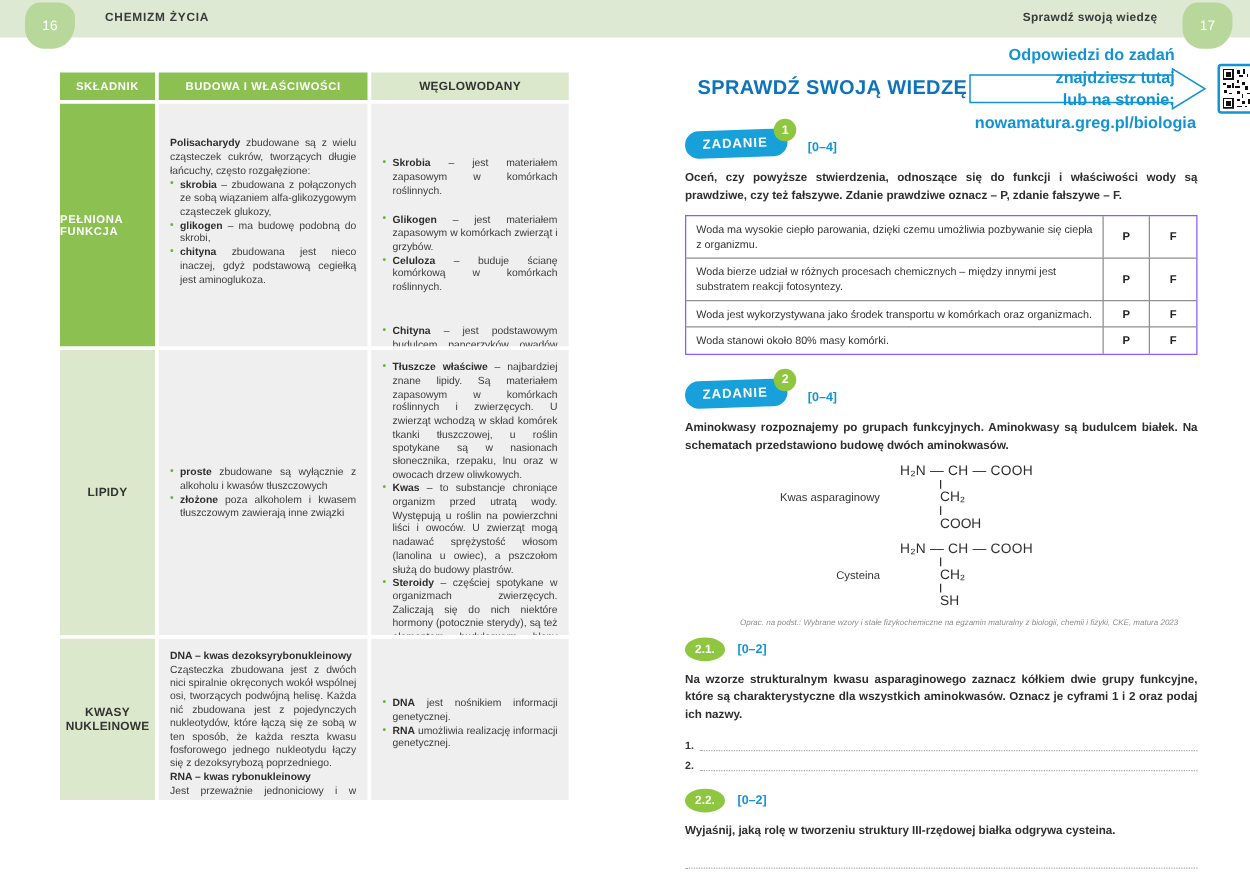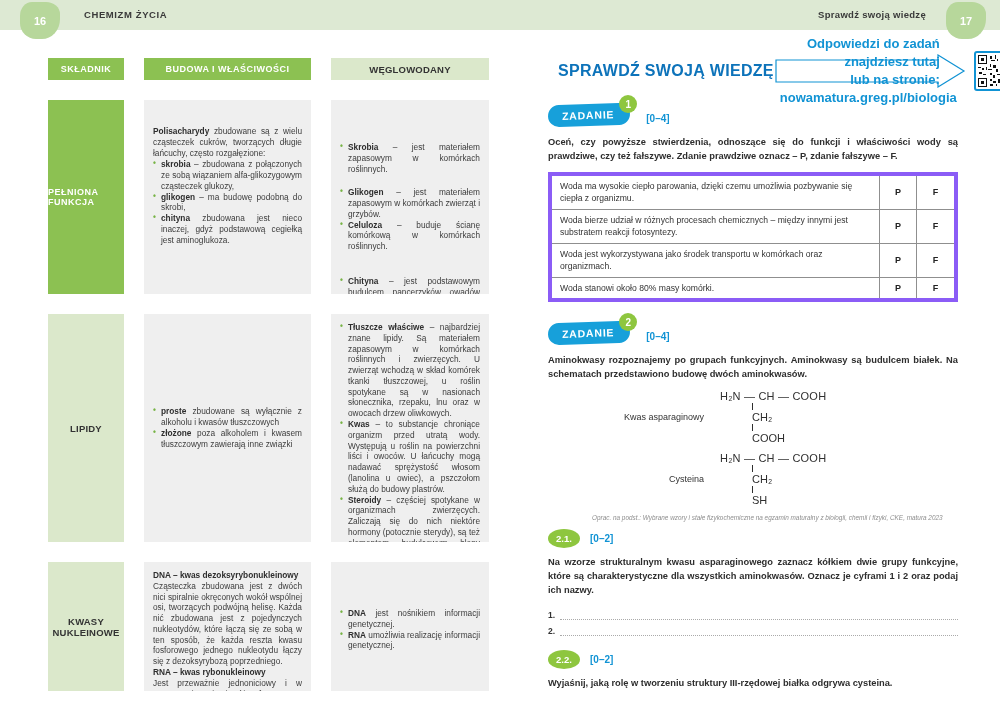--- a/index.html
+++ b/index.html
@@ -5,34 +5,34 @@
   html,body{margin:0;padding:0;}
   body{
     width:1000px;height:707px;position:relative;overflow:hidden;
     background:#ffffff;font-family:"Liberation Sans",sans-serif;color:#3c3c3c;
   }
   
   .top-band{position:absolute;top:0;left:0;right:0;height:30px;background:#dde9d3;
     display:flex;justify-content:space-between;align-items:flex-start;z-index:2;}
   .band-left,.band-right{display:flex;align-items:flex-start;}
   .page-badge{width:40px;height:37px;margin-top:2px;background:#b7d79b;color:#fff;
-    font-weight:bold;font-size:11px;display:flex;align-items:center;justify-content:center;
+    font-weight:normal;font-size:11px;display:flex;align-items:center;justify-content:center;
     border-radius:12px 14px 18px 16px / 14px 12px 20px 16px;}
   .band-left .page-badge{margin-left:20px;}
   .band-right .page-badge{margin-right:14px;}
   .running-header{font-size:9.5px;font-weight:bold;color:#3a3a3a;letter-spacing:.6px;
     line-height:30px;}
   .band-left .running-header{margin-left:24px;}
   .band-right .running-header{margin-right:20px;font-weight:600;letter-spacing:.3px;}
   
   .pages{position:absolute;top:30px;left:0;right:0;bottom:0;display:flex;}
   .page{width:500px;position:relative;box-sizing:border-box;}
   
   .comp-table{position:absolute;left:48px;top:28px;width:407px;display:grid;
-    grid-template-columns:76px 167px 158px;grid-template-rows:22px 194px 228px 129px;gap:20px;}
+    grid-template-columns:76px 167px 158px;grid-template-rows:22px 194px 228px 129px;gap:3px;}
   .cell{overflow:hidden;box-sizing:border-box;}
   .head-cell{background:#8cc152;color:#fff;font-weight:bold;font-size:9px;letter-spacing:.5px;
     display:flex;align-items:center;justify-content:center;}
   .name-cell{background:#dbe8cb;display:flex;align-items:center;justify-content:center;
     text-align:center;font-weight:bold;font-size:9.5px;color:#333;padding:0 6px;letter-spacing:.2px;}
   .text-cell{background:#efefef;padding:8px 9px;font-size:8.3px;line-height:1.3;
     color:#3c3c3c;text-align:justify;}
   .lead{font-weight:bold;color:#2e2e2e;}
   .intro{margin-bottom:1px;}
   .bullet{position:relative;padding-left:8px;}
@@ -54,21 +54,21 @@
     justify-content:center;text-align:right;font-size:13px;color:#1193d4;font-weight:bold;line-height:1.4;}
   .qr{width:40px;height:40px;border:2px solid #1193d4;border-radius:3px;padding:2px;box-sizing:border-box;flex:none;}
   .task-badge-row{display:flex;align-items:flex-end;height:28px;margin:8px 0 10px;}
   .pill-wrap{position:relative;}
   .pill{background:#17a0da;color:#fff;font-weight:bold;font-size:10.5px;letter-spacing:.8px;
     padding:5px 16px 5px 14px;border-radius:14px;transform:rotate(-2deg);display:inline-block;}
   .num-circle{position:absolute;top:-9px;right:-7px;width:18px;height:18px;border-radius:50%;
     background:#8ec63f;color:#fff;font-weight:bold;font-size:10px;display:flex;align-items:center;justify-content:center;}
   .points{color:#1193d4;font-weight:bold;font-size:10px;margin-left:16px;padding-bottom:2px;}
   .instruction{font-weight:bold;font-size:9.3px;line-height:1.5;color:#2e2e2e;text-align:justify;}
-  .pf-table{display:grid;grid-template-columns:1fr 37px 37px;border:4px solid #8b5cf6;margin-top:8px;}
+  .pf-table{display:grid;grid-template-columns:1fr 37px 37px;border:1px solid #8b5cf6;margin-top:8px;}
   .pf-st{border-top:1px solid #8f8f8f;border-right:1px solid #8f8f8f;padding:4px 8px;
     font-size:8.6px;line-height:1.45;color:#333;display:flex;align-items:center;}
   .pf-pf{border-top:1px solid #8f8f8f;border-right:1px solid #8f8f8f;display:flex;
     align-items:center;justify-content:center;font-weight:bold;font-size:9px;color:#222;}
   .pf-table > :nth-child(-n+3){border-top:none;}
   .pf-table > :nth-child(3n){border-right:none;}
   .diagrams{margin:8px 0 0;}
   .diag{display:flex;align-items:center;margin-bottom:8px;}
   .diag-label{width:156px;text-align:right;font-size:9px;color:#333;padding-right:16px;flex:none;}
   .structure{font-size:11px;color:#2f2f2f;}
@@ -122,21 +122,21 @@
           <div class="bullet"><span class="lead">Celuloza</span><span> – buduje ścianę komórkową w komórkach roślinnych.</span></div>
           <div class="bullet"><span class="lead">Chityna</span><span> – jest podstawowym budulcem pancerzyków owadów oraz buduje ściany komórkowe grzybów.</span></div>
         </div>
         <div class="cell name-cell row1">LIPIDY</div>
         <div class="cell text-cell budowa-cell row1">
           <div class="bullet"><span class="lead">proste</span><span> zbudowane są wyłącznie z alkoholu i kwasów tłuszczowych</span></div>
           <div class="bullet"><span class="lead">złożone</span><span> poza alkoholem i kwasem tłuszczowym zawierają inne związki</span></div>
         </div>
         <div class="cell text-cell funkcja-cell row1">
           <div class="bullet"><span class="lead">Tłuszcze właściwe</span><span> – najbardziej znane lipidy. Są materiałem zapasowym w komórkach roślinnych i zwierzęcych. U zwierząt wchodzą w skład komórek tkanki tłuszczowej, u roślin spotykane są w nasionach słonecznika, rzepaku, lnu oraz w owocach drzew oliwkowych.</span></div>
-          <div class="bullet"><span class="lead">Kwas</span><span> – to substancje chroniące organizm przed utratą wody. Występują u roślin na powierzchni liści i owoców. U łańcuchy mogą nadawać sprężystość włosom (lanolina u owiec), a pszczołom służą do budowy plastrów.</span></div>
+          <div class="bullet"><span class="lead">Kwas</span><span> – to substancje chroniące organizm przed utratą wody. Występują u roślin na powierzchni liści i owoców. U zwierząt mogą nadawać sprężystość włosom (lanolina u owiec), a pszczołom służą do budowy plastrów.</span></div>
           <div class="bullet"><span class="lead">Steroidy</span><span> – częściej spotykane w organizmach zwierzęcych. Zaliczają się do nich niektóre hormony (potocznie sterydy), są też elementem budulcowym błony komórkowej.</span></div>
         </div>
         <div class="cell name-cell row2">KWASY NUKLEINOWE</div>
         <div class="cell text-cell budowa-cell row2">
           <div class="ptitle">DNA – kwas dezoksyrybonukleinowy</div>
           <div class="ptext">Cząsteczka zbudowana jest z dwóch nici spiralnie okręconych wokół wspólnej osi, tworzących podwójną helisę. Każda nić zbudowana jest z pojedynczych nukleotydów, które łączą się ze sobą w ten sposób, że każda reszta kwasu fosforowego jednego nukleotydu łączy się z dezoksyrybozą poprzedniego.</div>
           <div class="ptitle">RNA – kwas rybonukleinowy</div>
           <div class="ptext">Jest przeważnie jednoniciowy i w przestrzeni przyjmuje różne formy. Jego nić zbudowana jest z nukleotydów.</div>
         </div>
         <div class="cell text-cell funkcja-cell row2">

